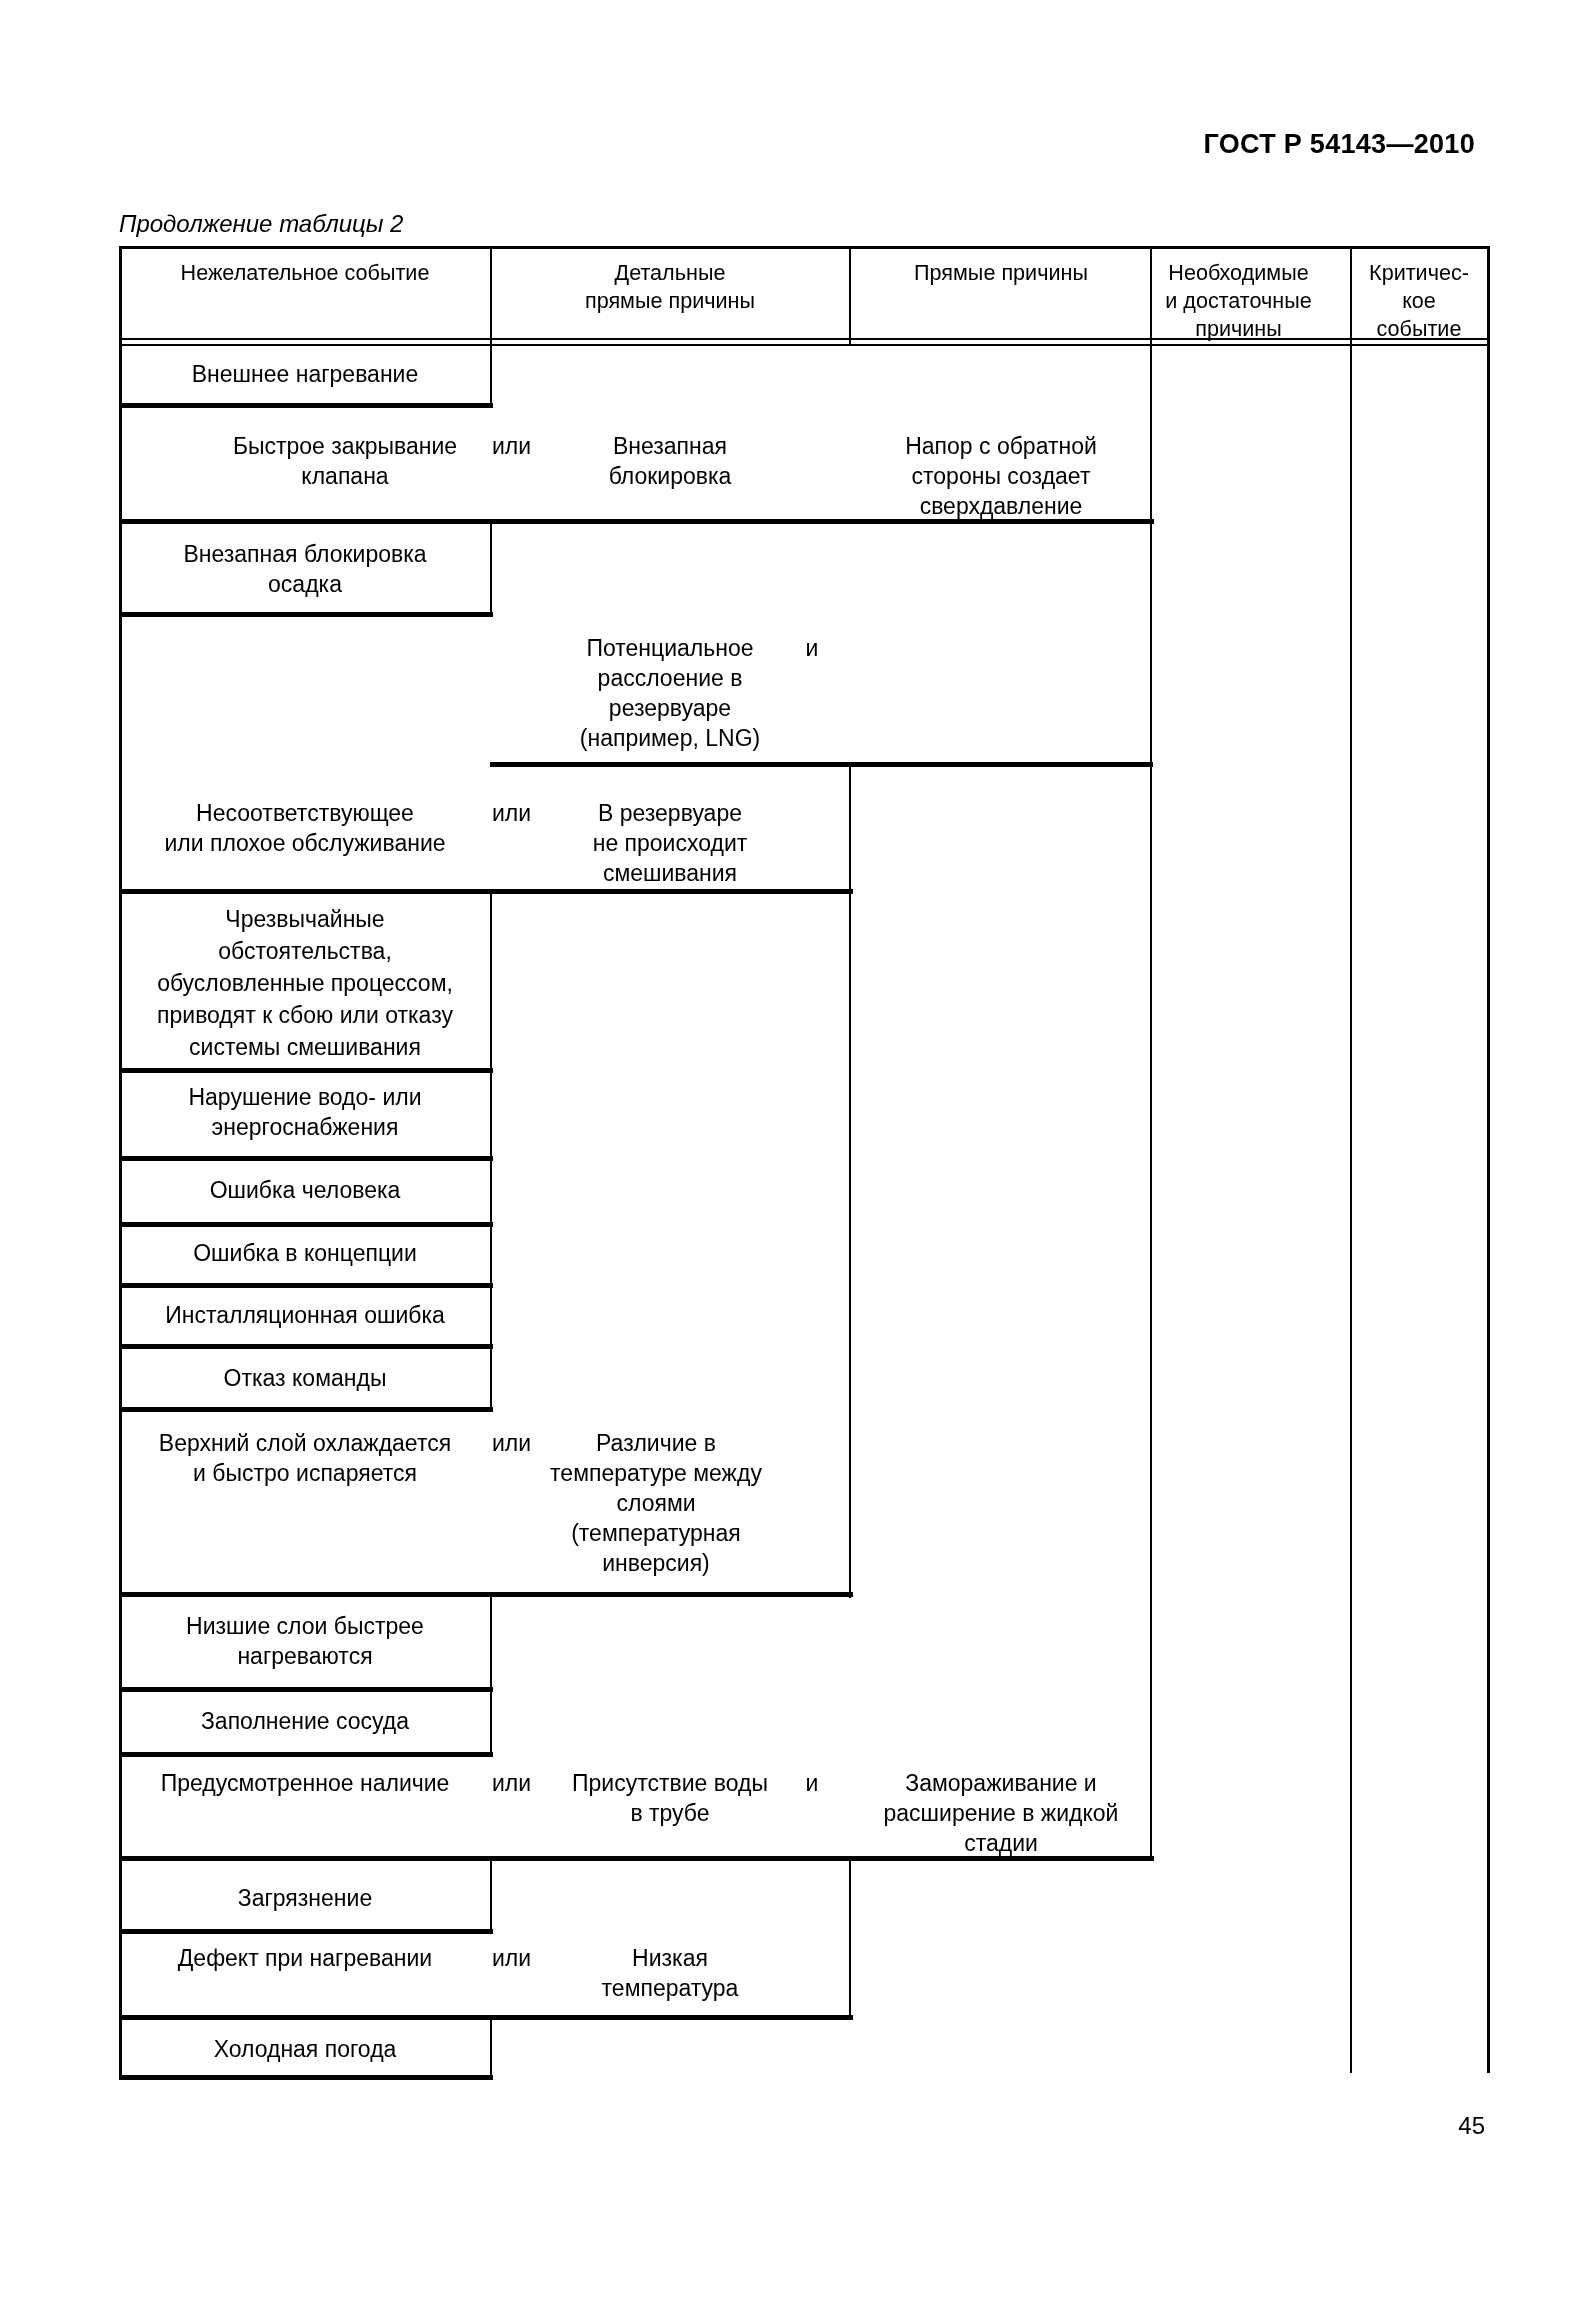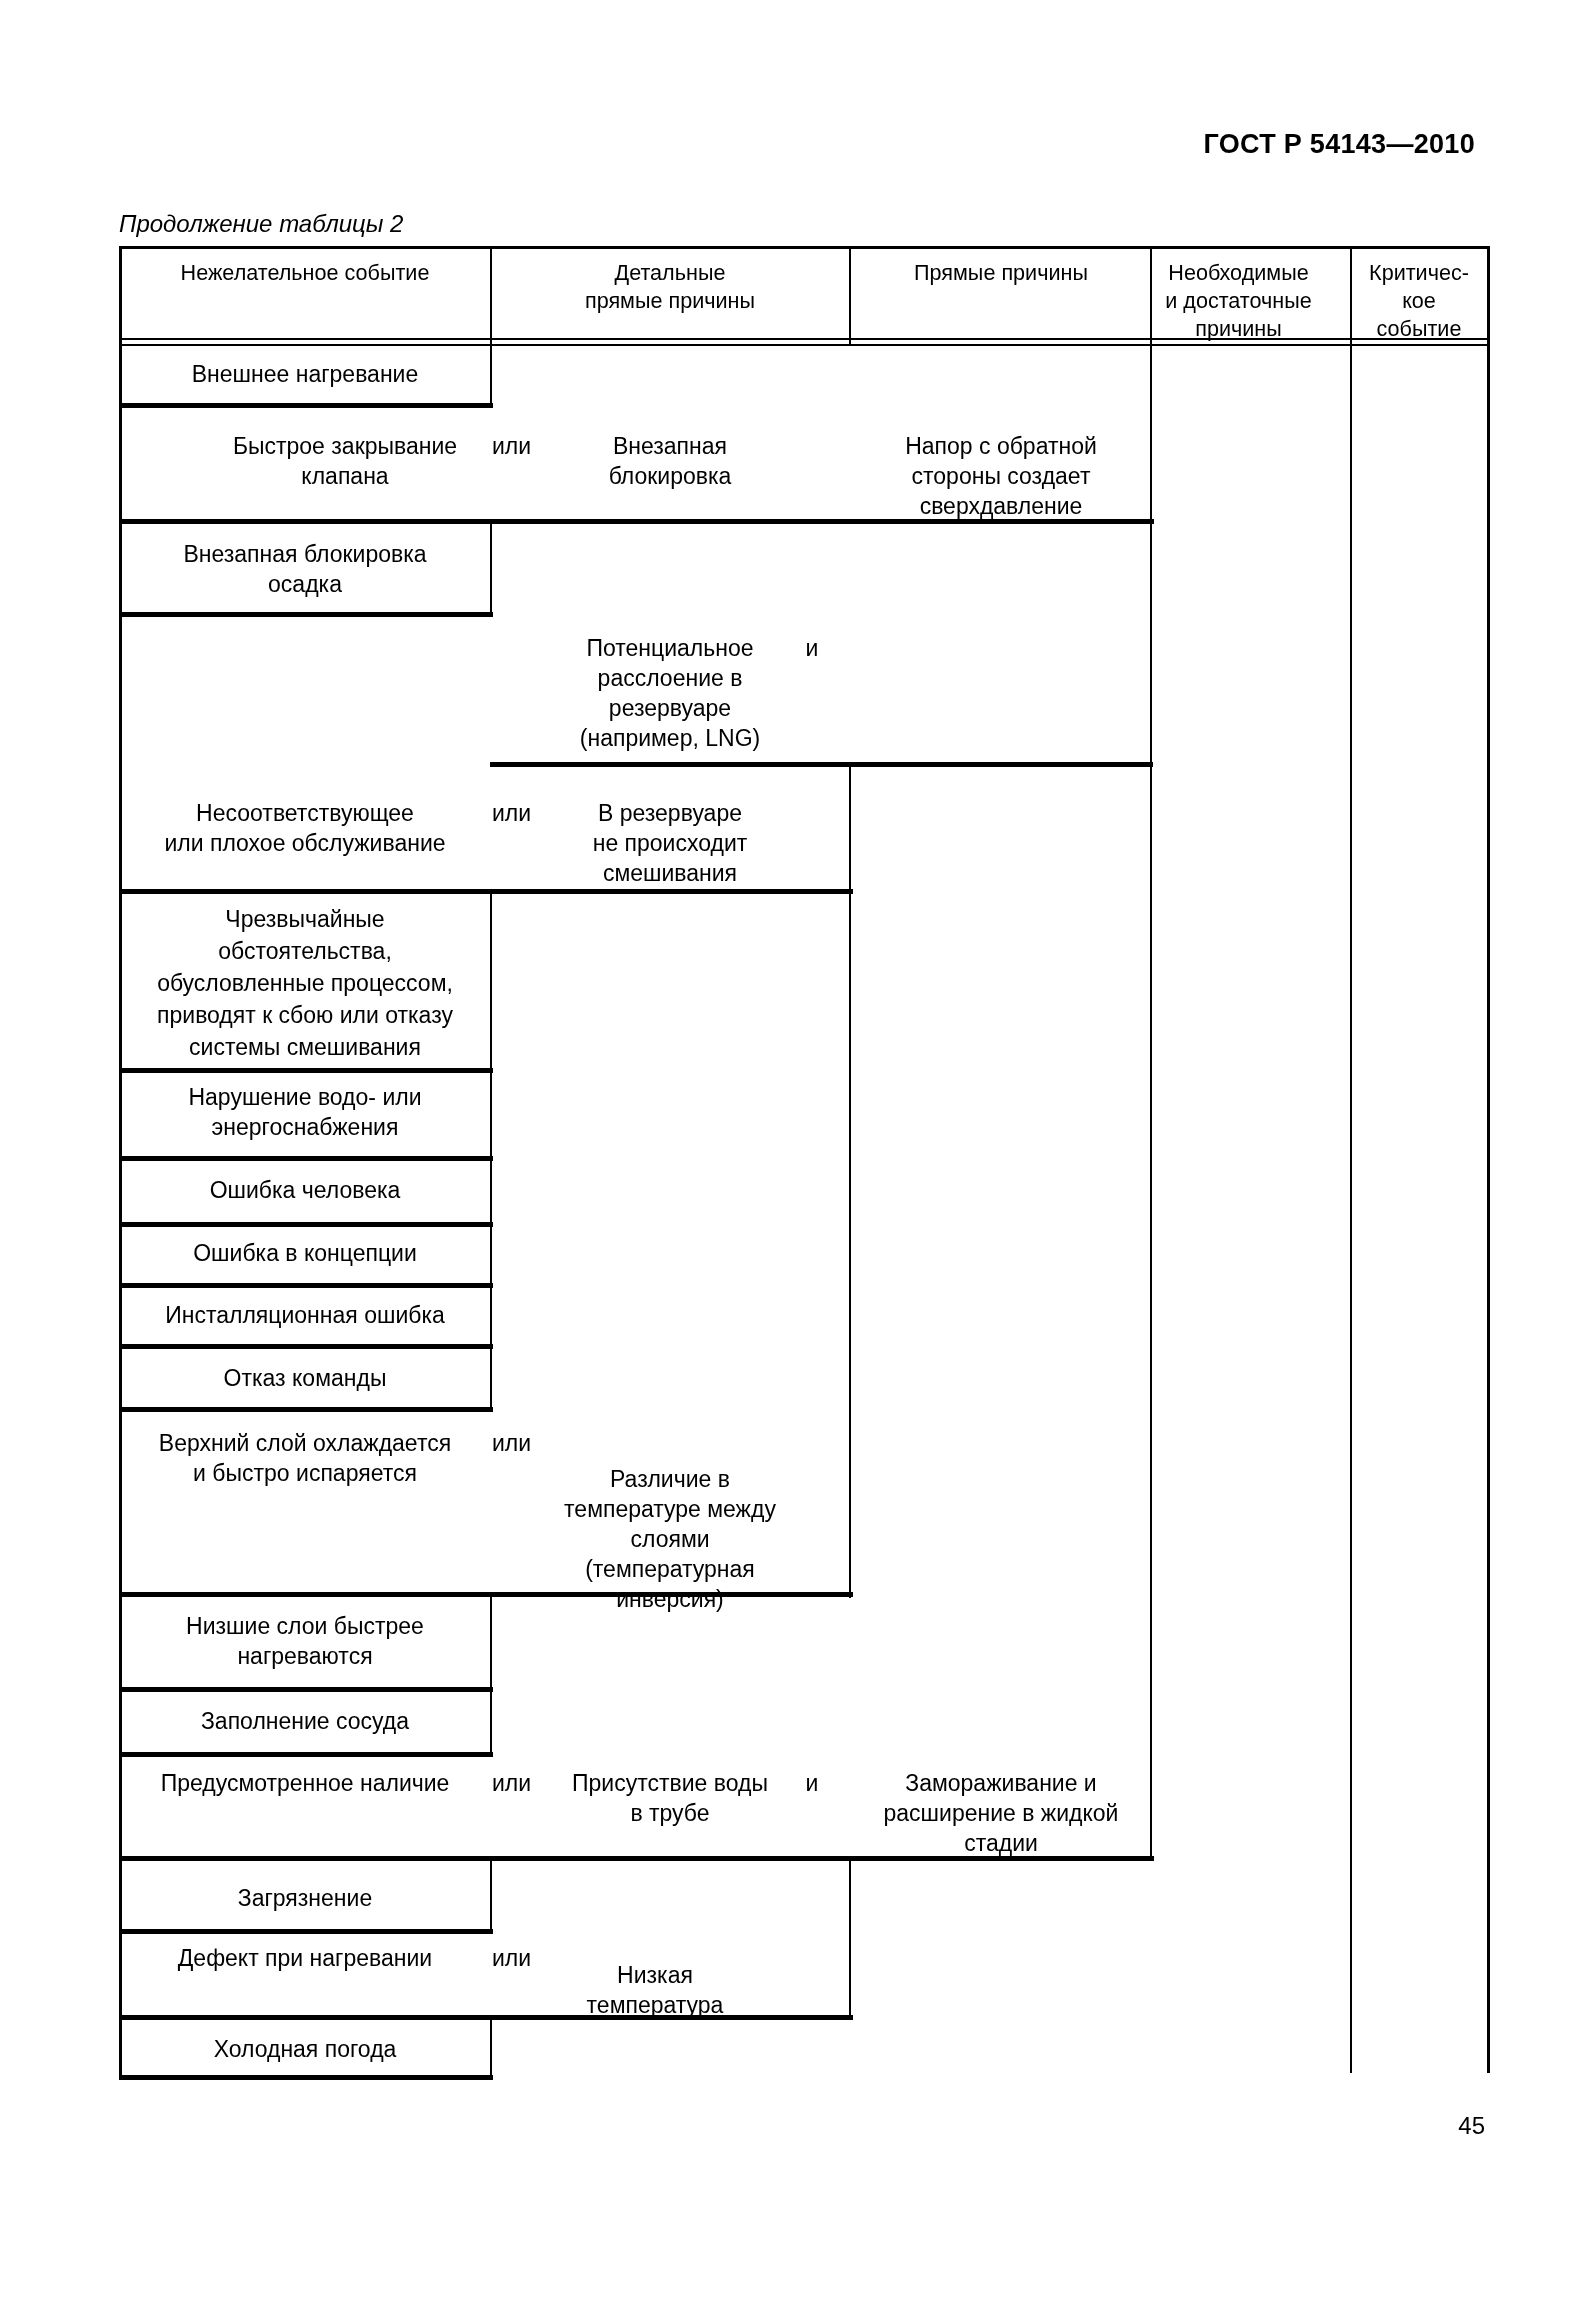--- a/index.html
+++ b/index.html
@@ -146,21 +146,21 @@
   <div class="t" style="left:119px; top:1082px; width:372px;">Нарушение водо- или
 энергоснабжения</div>
   <div class="t" style="left:119px; top:1175px; width:372px;">Ошибка человека</div>
   <div class="t" style="left:119px; top:1238px; width:372px;">Ошибка в концепции</div>
   <div class="t" style="left:119px; top:1300px; width:372px;">Инсталляционная ошибка</div>
   <div class="t" style="left:119px; top:1363px; width:372px;">Отказ команды</div>
 
   <div class="t" style="left:119px; top:1428px; width:372px;">Верхний слой охлаждается
 и быстро испаряется</div>
   <div class="t" style="left:488px; top:1428px; width:47px;">или</div>
-  <div class="t" style="left:490px; top:1428px; width:360px;margin-top:36px;">Различие в
+  <div class="t" style="left:476px; top:1428px; width:360px;">Различие в
 температуре между
 слоями
 (температурная
 инверсия)</div>
 
   <div class="t" style="left:119px; top:1611px; width:372px;">Низшие слои быстрее
 нагреваются</div>
   <div class="t" style="left:119px; top:1706px; width:372px;">Заполнение сосуда</div>
 
   <div class="t" style="left:119px;  top:1768px; width:372px;">Предусмотренное наличие</div>
@@ -169,21 +169,21 @@
 в трубе</div>
   <div class="t" style="left:797px; top:1768px; width:30px;">и</div>
   <div class="t" style="left:850px; top:1768px; width:302px;">Замораживание и
 расширение в жидкой
 стадии</div>
 
   <div class="t" style="left:119px; top:1883px; width:372px;">Загрязнение</div>
 
   <div class="t" style="left:119px; top:1943px; width:372px;">Дефект при нагревании</div>
   <div class="t" style="left:488px; top:1943px; width:47px;">или</div>
-  <div class="t" style="left:475px; top:1943px; width:360px;margin-top:17px;">Низкая
+  <div class="t" style="left:490px; top:1943px; width:360px;">Низкая
 температура</div>
 
   <div class="t" style="left:119px; top:2034px; width:372px;">Холодная погода</div>
 
   <div class="pagenum" style="left:1381px; top:2112px; width:104px;">45</div>
 
 </div>
 
 
 </body></html>

